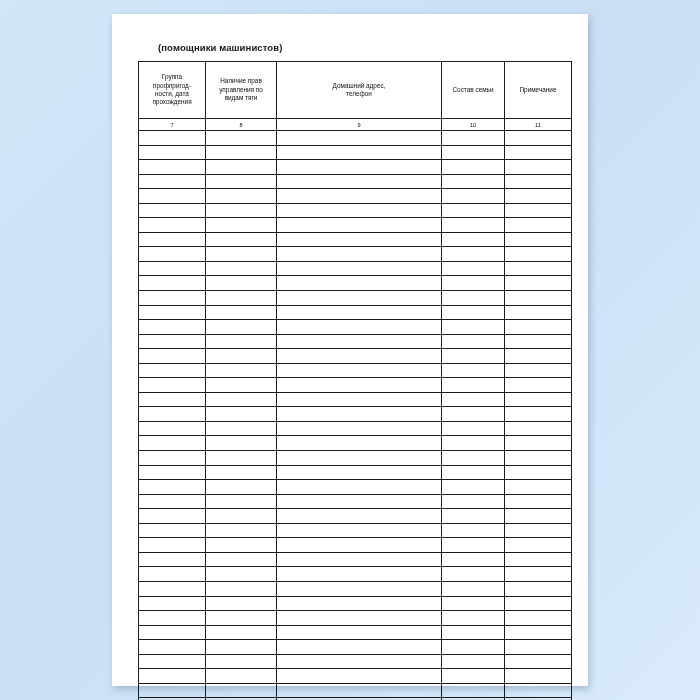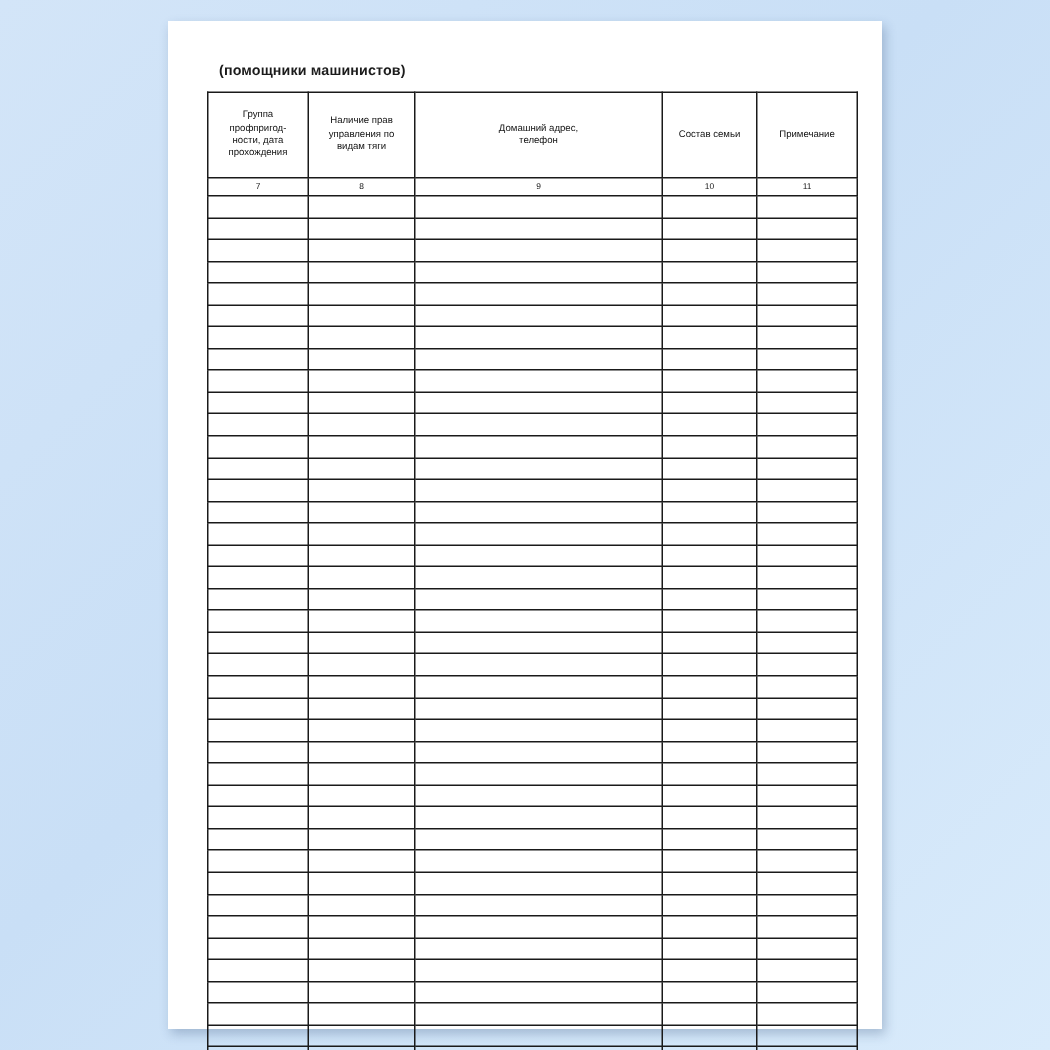--- a/index.html
+++ b/index.html
@@ -34,21 +34,21 @@
     left: 26px;
     top: 28px;
     right: 22px;
     bottom: 14px;
   }
   .doc-title {
     font-size: 9.5px;
     font-weight: bold;
     color: #1b1b1b;
     letter-spacing: 0.1px;
-    margin: 0 0 7px 8px;
+    margin: 0 0 7px 20px;
     line-height: 12px;
     white-space: nowrap;
   }
   table.grid {
     border-collapse: collapse;
     width: 428px;
     table-layout: fixed;
   }
   table.grid td, table.grid th {
     border: 1px solid #1a1a1a;

